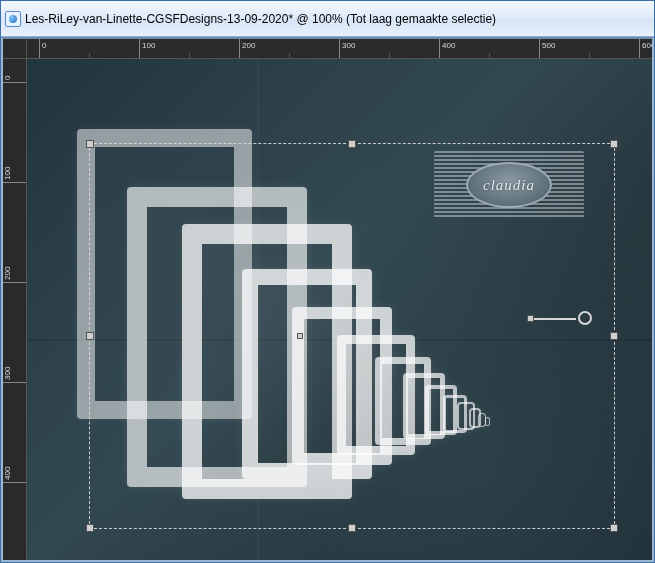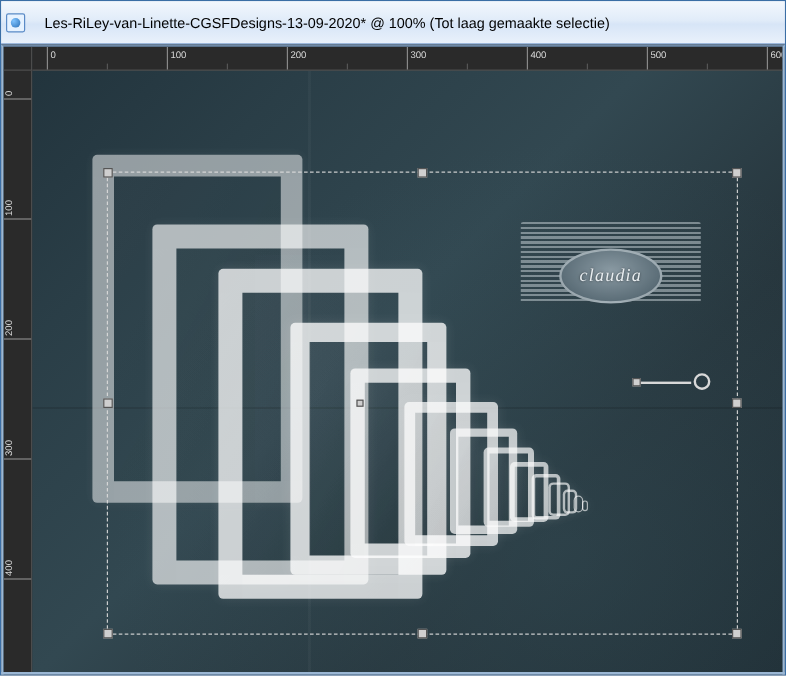--- a/index.html
+++ b/index.html
@@ -12,21 +12,21 @@
     display: flex; flex-direction: column;
     background: #cdd9ed;
   }
 
   .titlebar {
     height: 36px;
     background: linear-gradient(to bottom, #f2f7fd 0%, #e1ecf9 45%, #d7e5f7 55%, #e9f1fb 100%);
     border-bottom: 1px solid #90aed8;
     display: flex; align-items: center;
     padding: 0 4px;
-    gap: 16px;
+    gap: 4px;
     font-size: 12px;
     color: #000;
   }
   .app-icon {
     width: 16px; height: 16px;
     background: #e6f2ff;
     border: 1px solid #5a8ac6;
     border-radius: 2px;
     position: relative;
     display: flex; align-items: center; justify-content: center;
@@ -142,23 +142,22 @@
   
   .watermark {
     position: absolute;
     right: 68px; top: 92px;
     width: 150px; height: 68px;
     background: repeating-linear-gradient(
       to bottom,
       rgba(190,200,205,0.55) 0, rgba(190,200,205,0.55) 2px,
       rgba(50,65,72,0.25) 2px, rgba(50,65,72,0.25) 4px
     );
-    display: flex; align-items: flex-end; justify-content: center;
+    display: flex; align-items: center; justify-content: center;
     border-radius: 2px;
-    margin-top: 34px;
   }
   .watermark .badge {
     width: 86px; height: 46px;
     background: radial-gradient(ellipse at 50% 40%, #8a9aa3 0%, #5c6e78 70%, #3e4e57 100%);
     border: 2px solid rgba(200,210,215,0.6);
     border-radius: 50%;
     display:flex; align-items:center; justify-content:center;
     color: #e9eef1;
     font-family: Georgia, serif;
     font-style: italic;

